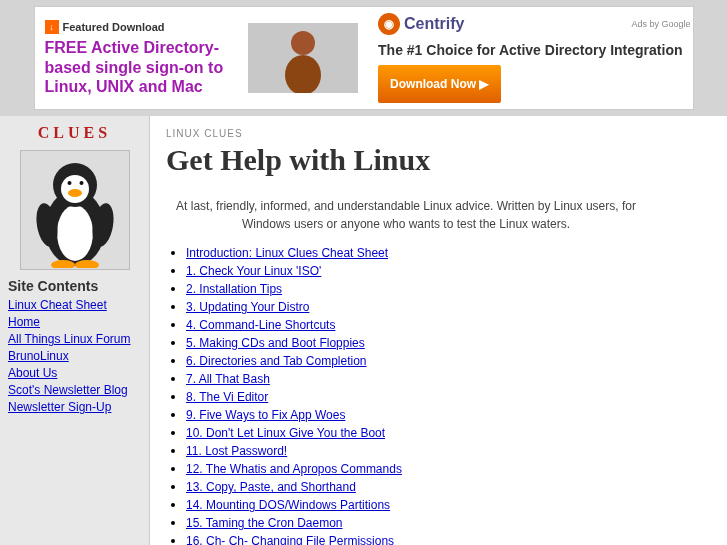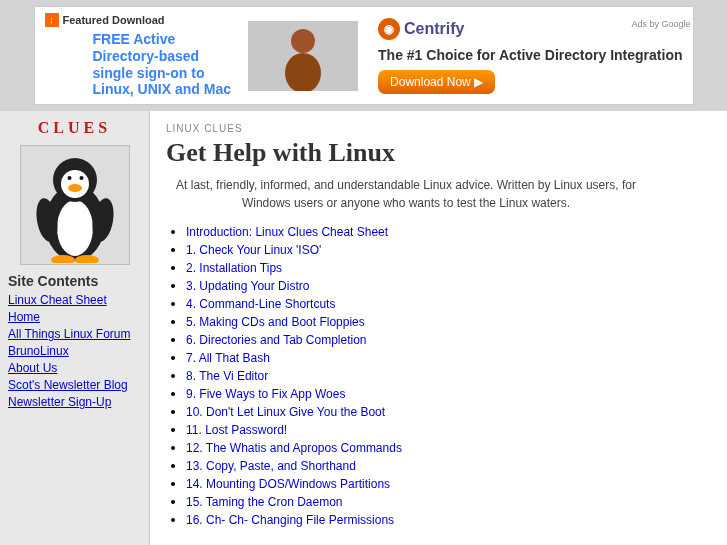--- a/index.html
+++ b/index.html
@@ -50,25 +50,24 @@
       height: 14px;
       background: #f60;
       display: inline-flex;
       align-items: center;
       justify-content: center;
       color: white;
       font-size: 9px;
       font-weight: bold;
     }
     .ad-main-text {
-      font-size: 14px;
-      font-weight: bold;
-      color: #3b82f6;
+      font-size: 16px;
+      font-weight: bold;
+      color: #a21caf;
       line-height: 1.2;
-      margin-left: 48px;
     }
     .ad-center {
       width: 120px;
       height: 70px;
       flex-shrink: 0;
     }
     .ad-right {
       display: flex;
       flex-direction: column;
       align-items: flex-start;
@@ -98,25 +97,25 @@
       display: inline-flex;
       align-items: center;
       justify-content: center;
       color: white;
       font-size: 12px;
       font-weight: bold;
     }
     .download-btn {
       background: linear-gradient(to bottom, #f90, #e06000);
       color: white;
-      font-weight: normal;
-      font-size: 12px;
-      padding: 5px 12px;
+      font-weight: bold;
+      font-size: 12px;
+      padding: 12px 12px;
       border: none;
-      border-radius: 7px;
+      border-radius: 2px;
       cursor: pointer;
       display: flex;
       align-items: center;
       gap: 4px;
     }
 
     
     #main-layout {
       display: flex;
       background: #d4d4d4;
@@ -184,43 +183,44 @@
       min-height: 460px;
     }
     .breadcrumb {
       font-size: 10px;
       color: #888;
       text-transform: uppercase;
       letter-spacing: 1px;
       margin-bottom: 4px;
     }
     .page-title {
-      font-size: 26px;
+      font-size: 30px;
       font-weight: bold;
       color: #333;
-      margin-bottom: 8px;
+      margin-bottom: 20px;
       font-family: Georgia, serif;
     }
     .page-desc {
       font-size: 12px;
       color: #444;
       line-height: 1.5;
       margin-bottom: 12px;
       max-width: 480px;
       text-align: center;
     }
     .article-list {
       list-style: disc;
       padding-left: 20px;
     }
     .article-list li {
       margin-bottom: 3px;
     }
     .article-list a {
       color: #0000cc;
+      text-decoration: underline;
       font-size: 12px;
       cursor: pointer;
     }
   </style>
 </head>
 <body>
 
 <div id="ad-banner">
   <div class="ad-label">Ads by Google</div>
   <div class="ad-left">

